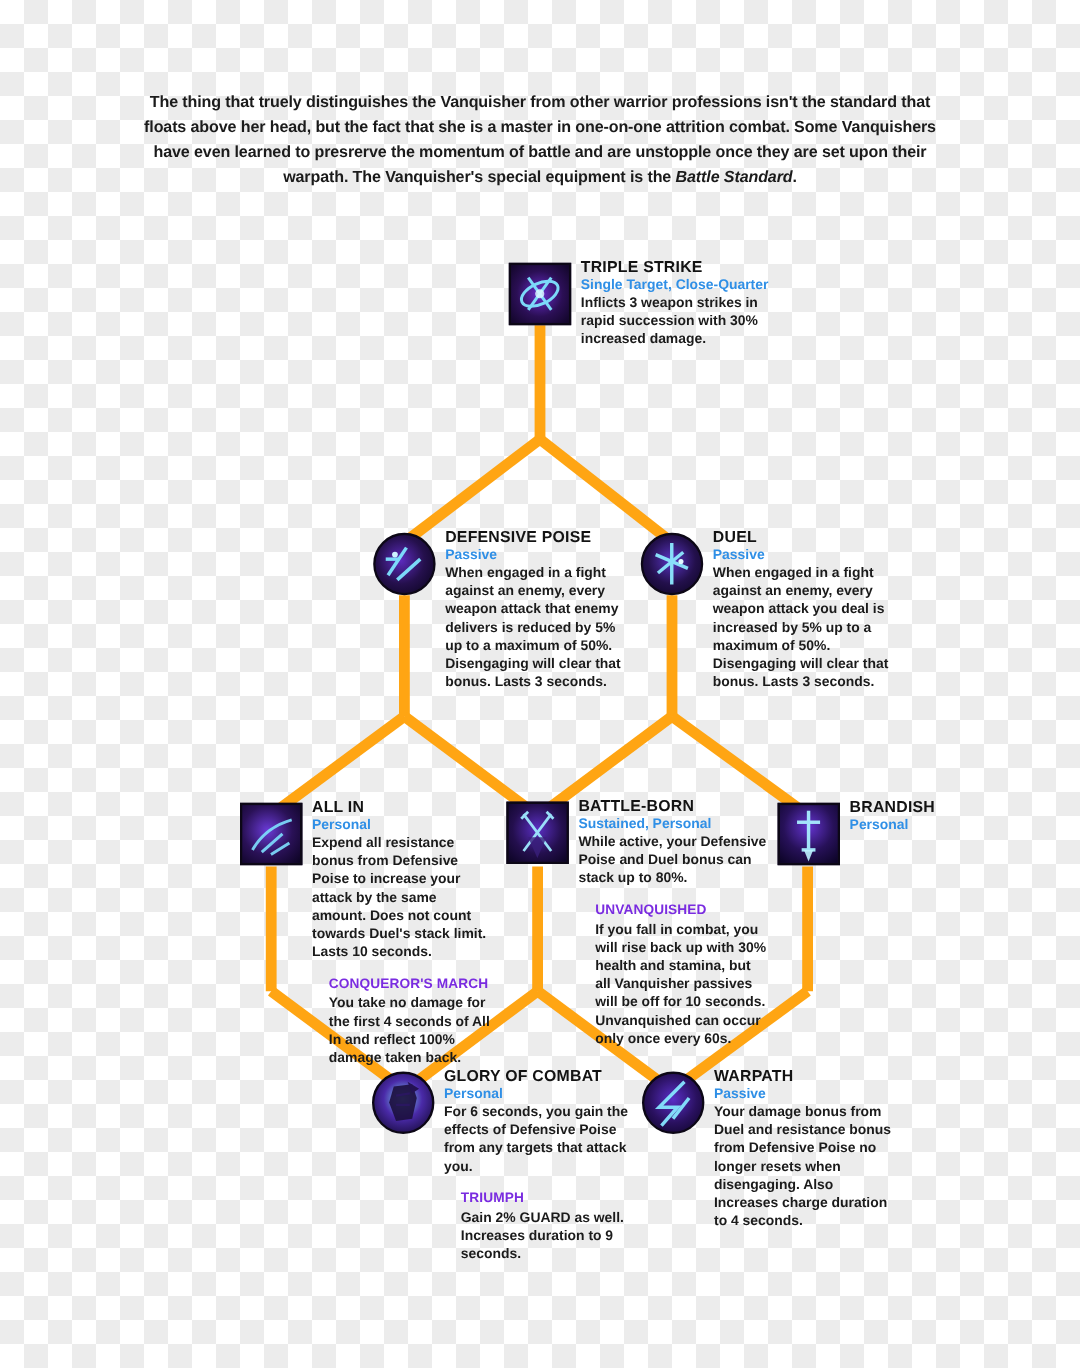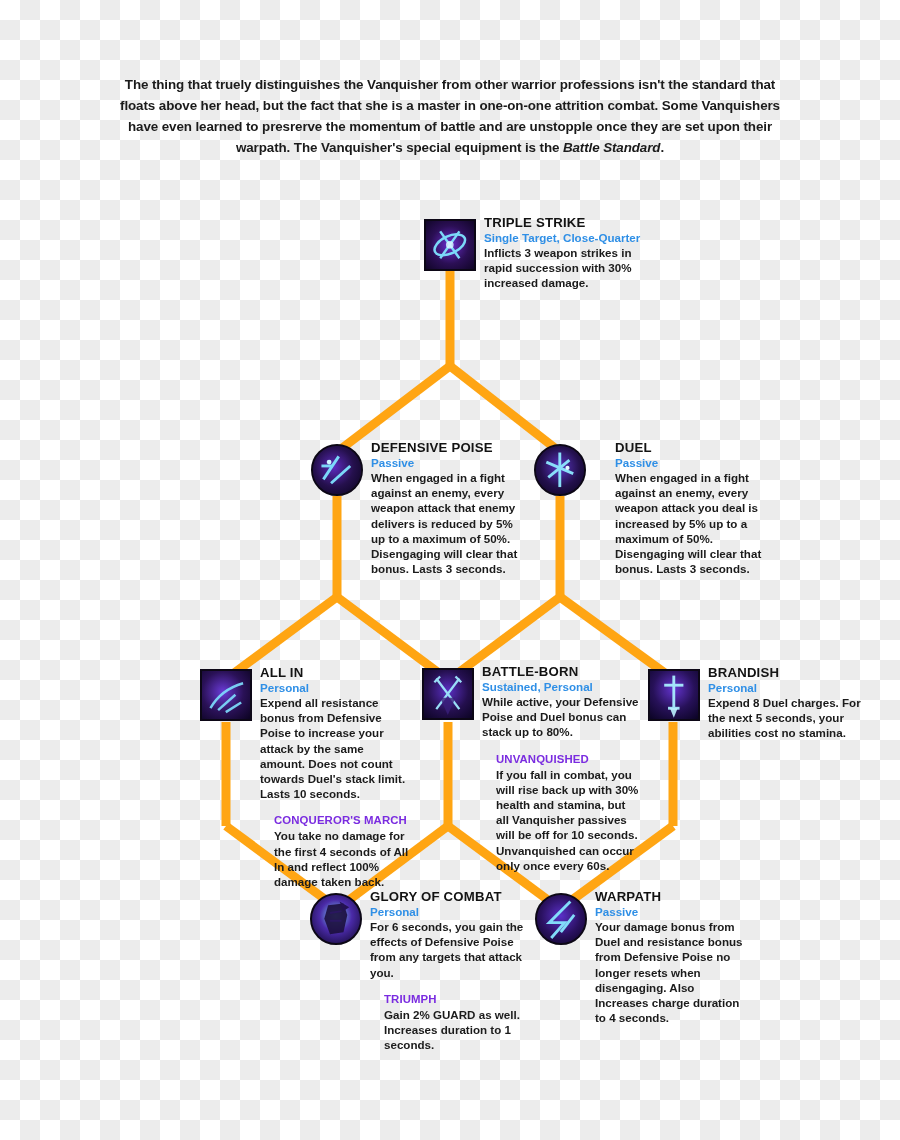--- a/index.html
+++ b/index.html
@@ -131,21 +131,21 @@
   #node-glory-of-combat { left: 310px; top: 893px; }
   #node-warpath { left: 535px; top: 893px; }
 
   #node-triple-strike .node-body { width: 160px; }
   #node-all-in .node-body { width: 152px; }
   #node-battle-born .node-body { width: 158px; }
   #node-brandish .node-body { width: 158px; }
   #node-glory-of-combat .node-body { width: 158px; }
   #node-warpath .node-body { width: 154px; }
   #node-defensive-poise .node-body { width: 156px; }
-  #node-duel .node-body { width: 158px; margin-left: 21px; }
+  #node-duel .node-body { width: 158px; }
 </style>
 </head>
 <body>
 
 <div id="intro">
   <span>The thing that truely distinguishes the Vanquisher from other warrior professions isn't the standard that floats above her head, but the fact that she is a master in one-on-one attrition combat. Some Vanquishers have even learned to presrerve the momentum of battle and are unstopple once they are set upon their warpath. The Vanquisher's special equipment is the </span><span class="em">Battle Standard</span><span>.</span>
 </div>
 
 <svg id="links" viewBox="0 0 900 1140">
   <g fill="none" stroke="#FFA513" stroke-width="9" stroke-linecap="butt" stroke-linejoin="miter">
@@ -330,21 +330,20 @@
         <path d="M30,10 L30,44"></path>
         <path d="M20,20 L40,20"></path>
         <path d="M24,44 L36,44"></path>
       </g>
       <path d="M26,44 L30,54 L34,44 Z" fill="#bdf2ff" opacity="0.9"></path>
     </svg>
   </div>
   <div class="node-body">
     <div class="node-title">BRANDISH</div>
     <div class="node-type">Personal</div>
-    <div class="node-desc">Expend 8 Duel charges. For the next 5 seconds, your abilities cost no stamina.</div>
   </div>
 </div>
 
 <div class="node" id="node-glory-of-combat">
   <div class="node-icon round">
     <svg class="glow" viewBox="0 0 60 60">
       <defs>
         <radialGradient id="g-gc" cx="50%" cy="45%" r="62%">
           <stop offset="0%" stop-color="#7fd8f5"></stop>
           <stop offset="45%" stop-color="#4a2aa8"></stop>
@@ -359,21 +358,21 @@
       </g>
       <path d="M34,12 L44,18 L38,22 Z" fill="#241253"></path>
     </svg>
   </div>
   <div class="node-body">
     <div class="node-title">GLORY OF COMBAT</div>
     <div class="node-type">Personal</div>
     <div class="node-desc">For 6 seconds, you gain the effects of Defensive Poise from any targets that attack you.</div>
     <div class="trait">
       <div class="trait-title">TRIUMPH</div>
-      <div class="trait-desc">Gain 2% GUARD as well. Increases duration to 1 seconds.</div>
+      <div class="trait-desc">Gain 2% GUARD as well. Increases duration to 9 seconds.</div>
     </div>
   </div>
 </div>
 
 <div class="node" id="node-warpath">
   <div class="node-icon round">
     <svg class="glow" viewBox="0 0 60 60">
       <defs>
         <radialGradient id="g-wp" cx="50%" cy="45%" r="62%">
           <stop offset="0%" stop-color="#5a2fc8"></stop>

